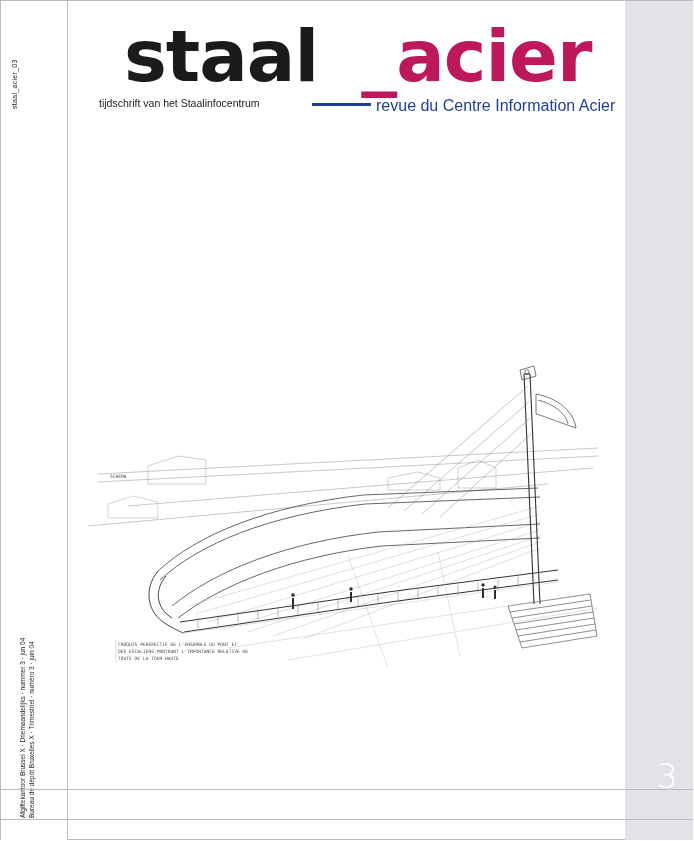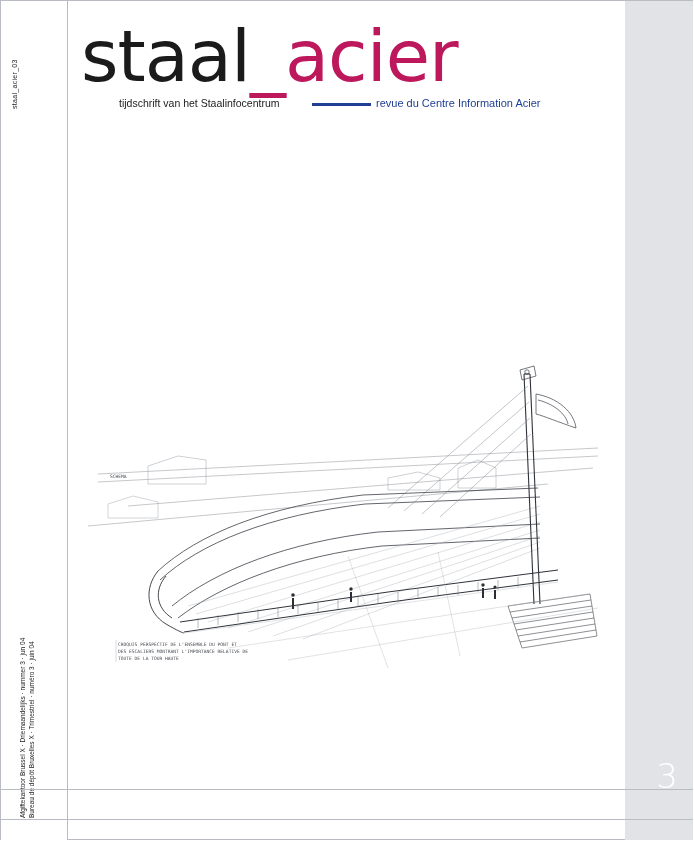--- a/index.html
+++ b/index.html
@@ -109,47 +109,47 @@
     width: 540px;
     height: 90px;
   }
   .title-row {
     position: relative;
     height: 74px;
     white-space: nowrap;
   }
   .title-black, .title-blue {
     font-family: "DejaVu Sans", sans-serif;
-    font-weight: 400;
+    font-weight: 700;
     font-size: 72px;
     line-height: 74px;
     letter-spacing: -1px;
+    margin-left: 43px;
   }
   .title-black { color: #1b1b1b; }
   .title-blue  { color: #be185d; }
 
   .subrow {
     position: relative;
     height: 18px;
     margin-top: 2px;
   }
   .sub-nl {
     position: absolute;
     left: 18px;
     top: 2px;
     font-size: 10.5px;
     color: #1b1b1b;
     white-space: nowrap;
-    margin-left: 20px;
   }
   .sub-fr {
     position: absolute;
     left: 295px;
     top: 2px;
-    font-size: 11px;
+    font-size: 16px;
     color: #1f3f94;
     white-space: nowrap;
   }
   .rule-blue {
     position: absolute;
     left: 231px;
     top: 8px;
     width: 59px;
     height: 3px;
     background: #1f3f94;

